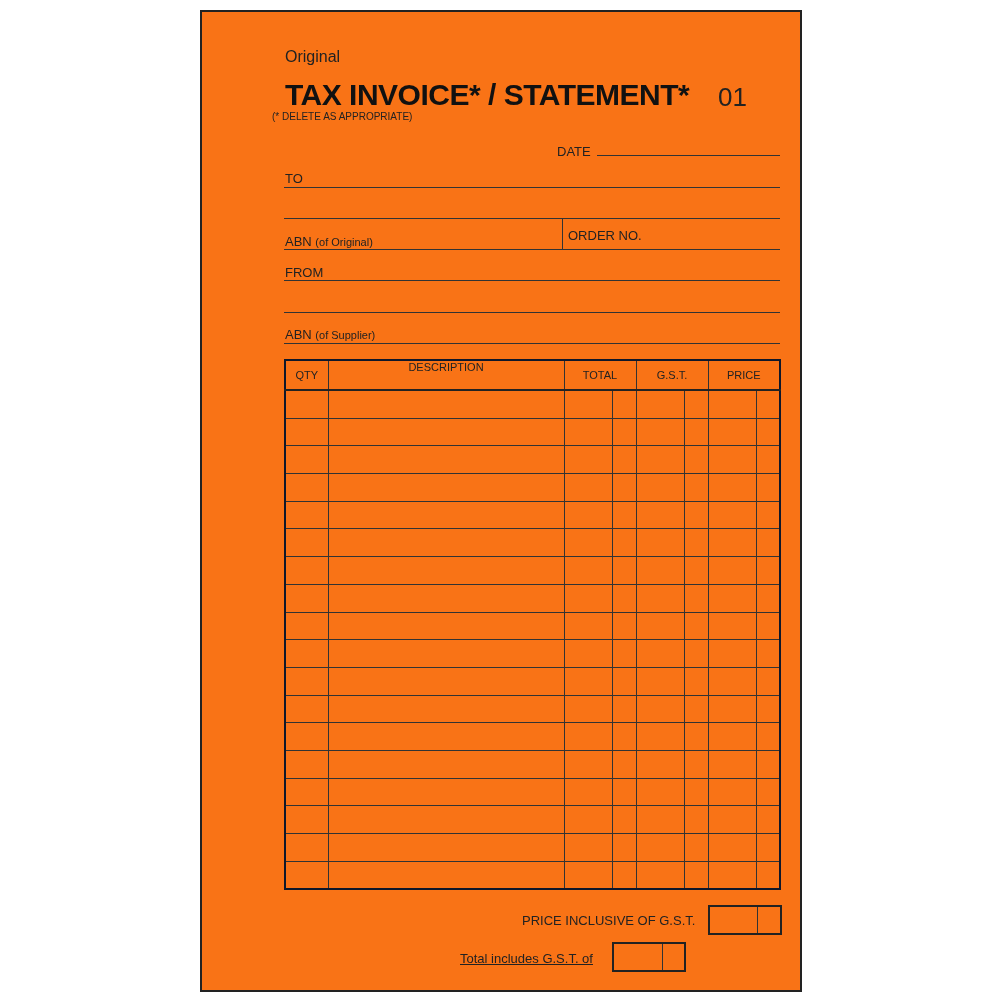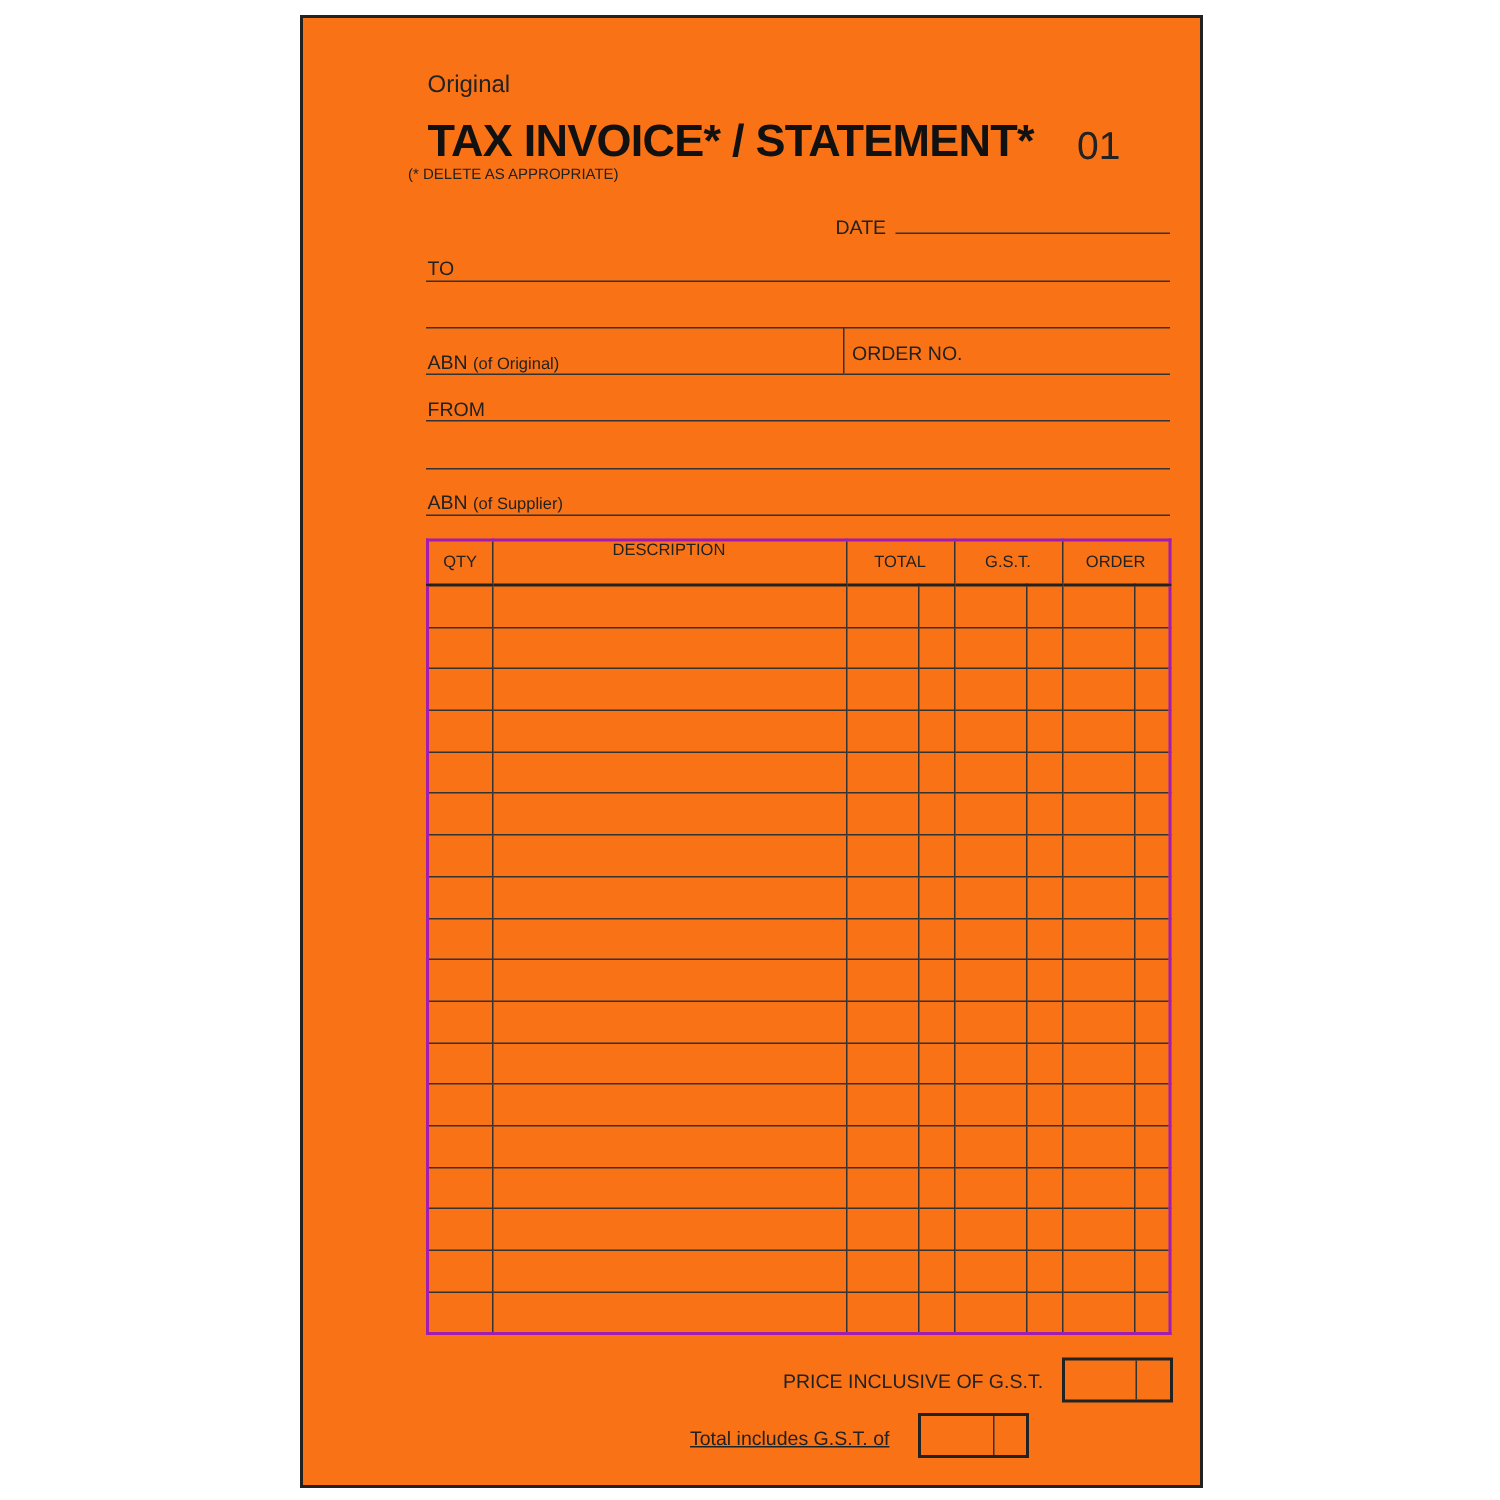--- a/index.html
+++ b/index.html
@@ -7,21 +7,21 @@
   .sheet { position:absolute; left:200px; top:10px; width:598px; height:978px; border:2px solid #222; background:#f97316; }
   .abs { position:absolute; }
   .line { position:absolute; height:0; border-top:1.5px solid #333; }
   .vline { position:absolute; width:0; border-left:1.5px solid #333; }
   .original { left:83px; top:36px; font-size:16px; color:#222; }
   .title { left:83px; top:66px; font-size:30px; font-weight:bold; letter-spacing:-0.5px; color:#111; }
   .docno { left:516px; top:70px; font-size:26px; color:#222; }
   .note { left:70px; top:99px; font-size:10px; color:#222; }
   .lbl { font-size:13px; color:#222; }
   .lbl small { font-size:11px; }
-  table.items { position:absolute; left:82px; top:347px; width:497px; border-collapse:collapse; border:2px solid #a21caf; }
+  table.items { position:absolute; left:82px; top:347px; width:497px; border-collapse:collapse; border:2px solid #0f172a; }
   table.items th { height:26px; font-size:11px; font-weight:normal; border:1.5px solid #333; border-bottom:2px solid #222; color:#222; }
   table.items td { height:26.7px; border:1.2px solid #333; padding:0; }
   .box { position:absolute; border:2px solid #222; height:26px; }
   .box .div { position:absolute; top:0; bottom:0; border-left:1.5px solid #333; }
 </style>
 </head>
 <body>
 
 <div class="sheet">
   <div class="abs original">Original</div>
@@ -64,21 +64,21 @@
         <col style="width:24px">
       <col style="width:48px">
         <col style="width:24px">
     </colgroup>
     <thead>
       <tr>
         <th>QTY</th>
         <th style="vertical-align:top; padding-top:0;">DESCRIPTION</th>
         <th colspan="2">TOTAL</th>
         <th colspan="2">G.S.T.</th>
-        <th colspan="2">ORDER</th>
+        <th colspan="2">PRICE</th>
       </tr>
     </thead>
     <tbody id="item-rows">
         <tr>
           <td></td>
           <td></td>
           <td></td>
           <td></td>
           <td></td>
           <td></td>

